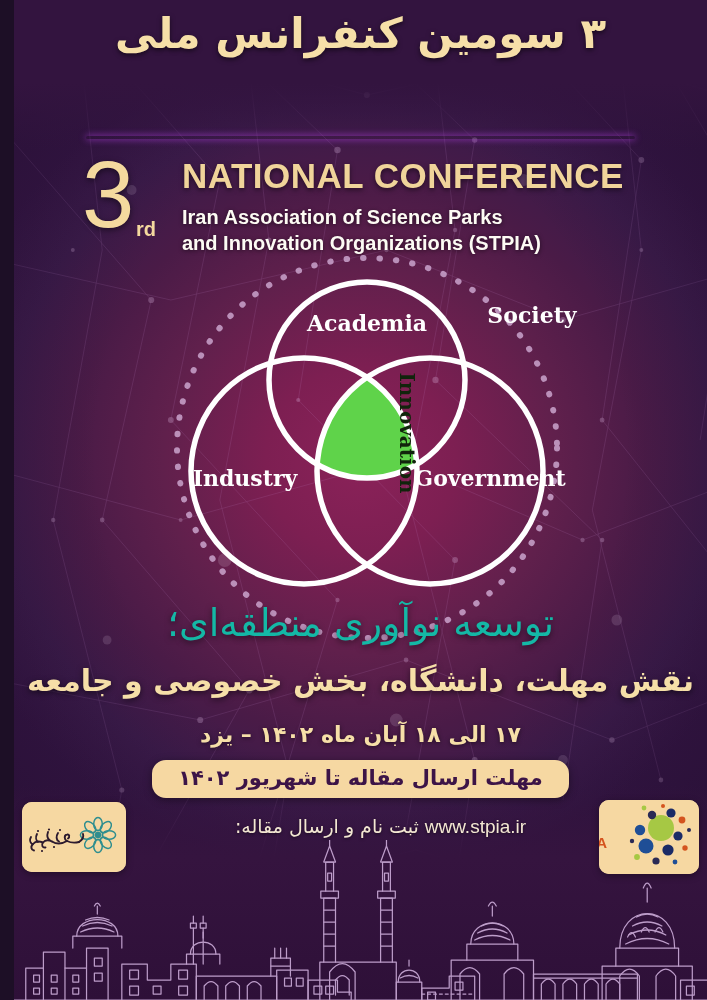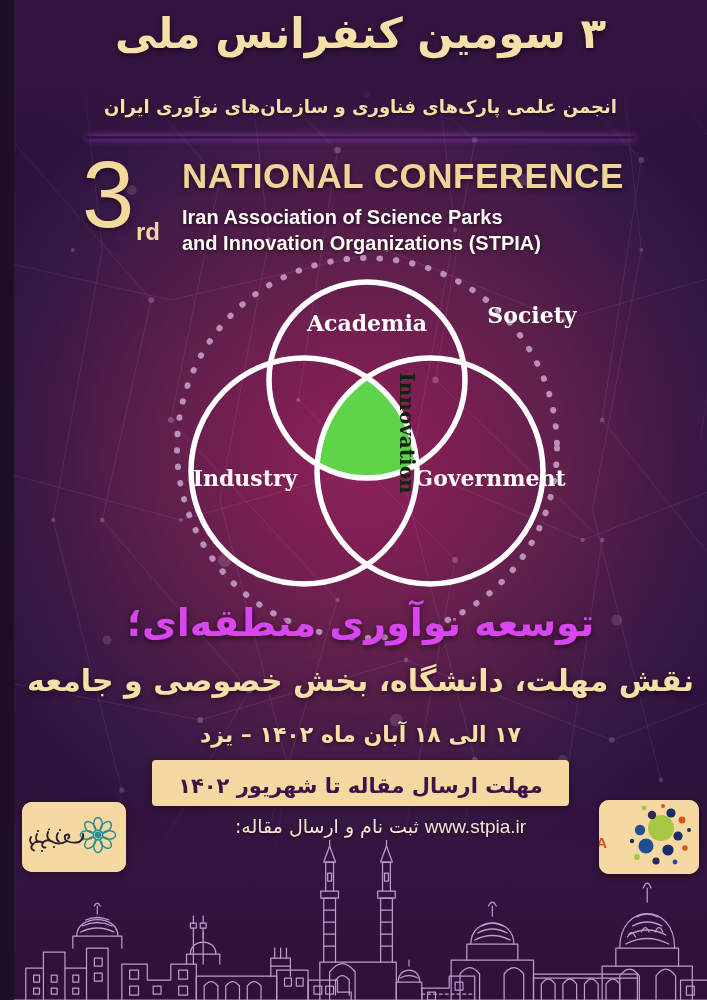--- a/index.html
+++ b/index.html
@@ -69,21 +69,21 @@
   .eng-num{
     position:absolute;left:68px;top:-4px;
     font-size:94px;font-weight:400;
     color:#f4d99e;
     line-height:1;
     font-family:"Liberation Sans",sans-serif;
     text-shadow:0 2px 6px rgba(0,0,0,.5);
   }
   .eng-rd{
     position:absolute;left:122px;top:66px;
-    font-size:24px;font-weight:700;
+    font-size:20px;font-weight:700;
     color:#f4d99e;
     font-family:"Liberation Sans",sans-serif;
   }
   .eng-title{
     position:absolute;left:168px;top:4px;
     font-size:35px;font-weight:700;
     color:#f0d49a;
     letter-spacing:.5px;
     font-family:Liberation Sans, sans-serif;
     text-shadow:0 2px 5px rgba(0,0,0,.5);
@@ -106,22 +106,22 @@
   }
   .venn-label-inner{
     font-family:"DejaVu Serif","Liberation Serif",serif;
     font-weight:700;fill:#11240c;
   }
 
   
   .fa-title1{
     position:absolute;left:0;right:0;top:601px;
     text-align:center;direction:rtl;
-    font-size:38px;font-weight:700;
-    color:#d946ef;
+    font-size:38px;font-weight:400;
+    color:#14b8a6;
     text-shadow:0 2px 6px rgba(0,0,0,.55);
   }
   .fa-title2{
     position:absolute;left:0;right:0;top:663px;
     text-align:center;direction:rtl;
     font-size:30px;font-weight:700;
     color:#f6dfa8;
     text-shadow:0 2px 6px rgba(0,0,0,.55);
   }
   .fa-date{
@@ -131,22 +131,22 @@
     color:#f6dfa8;
     text-shadow:0 1px 4px rgba(0,0,0,.5);
   }
   .badge-wrap{position:absolute;left:0;right:0;top:760px;text-align:center;}
   .badge{
     display:inline-block;
     direction:rtl;
     background:#f6d8a2;
     color:#3c1447;
     font-size:21px;font-weight:700;
-    padding:14px 26px 8px;
-    border-radius:4px;
+    padding:6px 26px 8px;
+    border-radius:14px;
     box-shadow:0 2px 8px rgba(0,0,0,.4);
   }
   .fa-url{
     position:absolute;left:0;right:0;top:815px;
     text-align:center;direction:rtl;
     font-size:19px;font-weight:400;
     color:#f3e7d2;
     text-shadow:0 1px 3px rgba(0,0,0,.5);
     padding-left:40px;
   }
@@ -245,21 +245,20 @@
       </g>
     </svg>
   </div>
 
   <div class="bg-vignette"></div>
   <div class="bg-top-dark"></div>
   <div class="bg-bottom-dark"></div>
 
   <div class="header">
     <div class="hdr-line1">۳ سومین کنفرانس ملی</div>
-    <div class="hdr-line2">انجمن علمی پارک‌های فناوری و سازمان‌های نوآوری ایران</div>
     <div class="hdr-rule"></div>
   </div>
 
   <div class="eng">
     <div class="eng-num">3</div>
     <div class="eng-rd">rd</div>
     <div class="eng-title">NATIONAL CONFERENCE</div>
     <div class="eng-sub">
       <span>Iran Association of Science Parks</span><br>
       <span>and Innovation Organizations (STPIA)</span>

